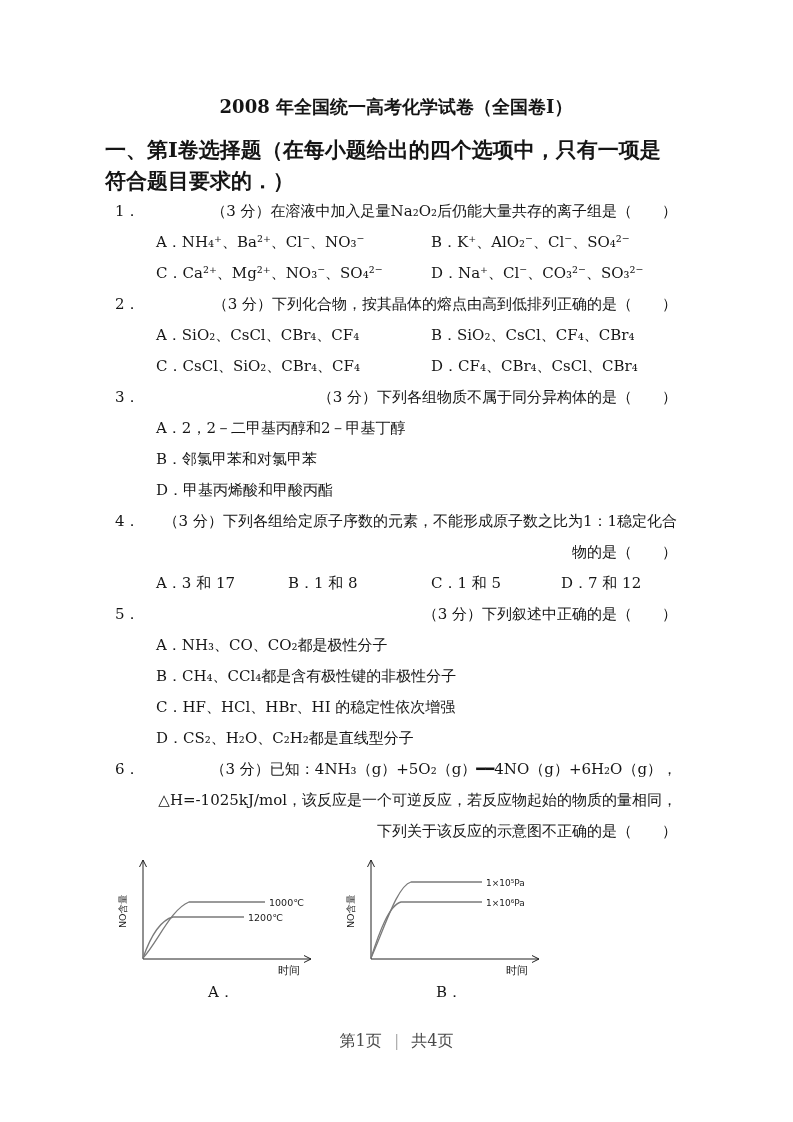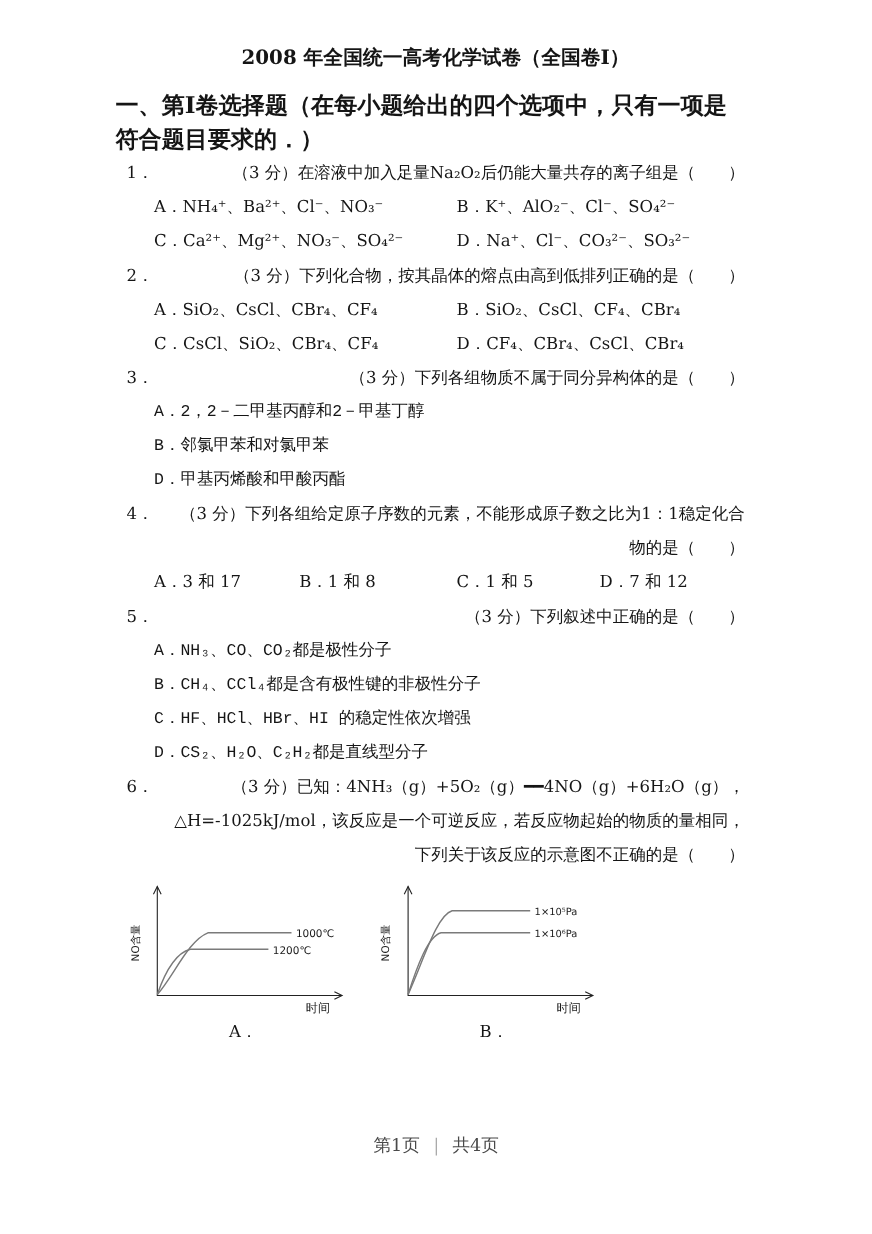--- a/index.html
+++ b/index.html
@@ -7,43 +7,43 @@
     width: 793px;
     height: 1122px;
     background: #ffffff;
     color: #151515;
     font-family: "DejaVu Serif", "Liberation Serif", "DejaVu Sans", serif;
     position: relative;
     overflow: hidden;
   }
   .page {
     box-sizing: border-box;
-    padding: 40px 116px 0 115px;
+    padding: 94px 116px 0 115px;
   }
   .title {
     text-align: center;
     font-size: 18px;
     font-weight: 700;
     line-height: 26px;
     margin: 0 0 14px 0;
   }
   .section-header {
     font-size: 21px;
     font-weight: 700;
     line-height: 31px;
     margin: 0 0 0 -10px;
   }
   .q { font-size: 15px; }
   .qline { display: flex; line-height: 31px; }
   .qnum { flex: 0 0 37px; }
   .qstem { flex: 1; text-align: right; }
-  .opts { margin-left: 25px; }
+  .opts { margin-left: 41px; }
   .opt { line-height: 31px; display: block; }
   .grid2 { display: grid; grid-template-columns: 275px 1fr; }
-  .grid1 { display: grid; grid-template-columns: 1fr; font-family: Liberation Mono, monospace; }
+  .grid1 { display: grid; grid-template-columns: 1fr; }
   .row4 { display: grid; grid-template-columns: 132px 143px 130px 1fr; }
   .charts { display: flex; gap: 16px; margin-top: 8px; }
   .chart { width: 212px; }
   .chart svg { display: block; }
   .chart-letter {
     text-align: center;
     font-size: 15px;
     line-height: 26px;
     margin-top: 2px;
   }

